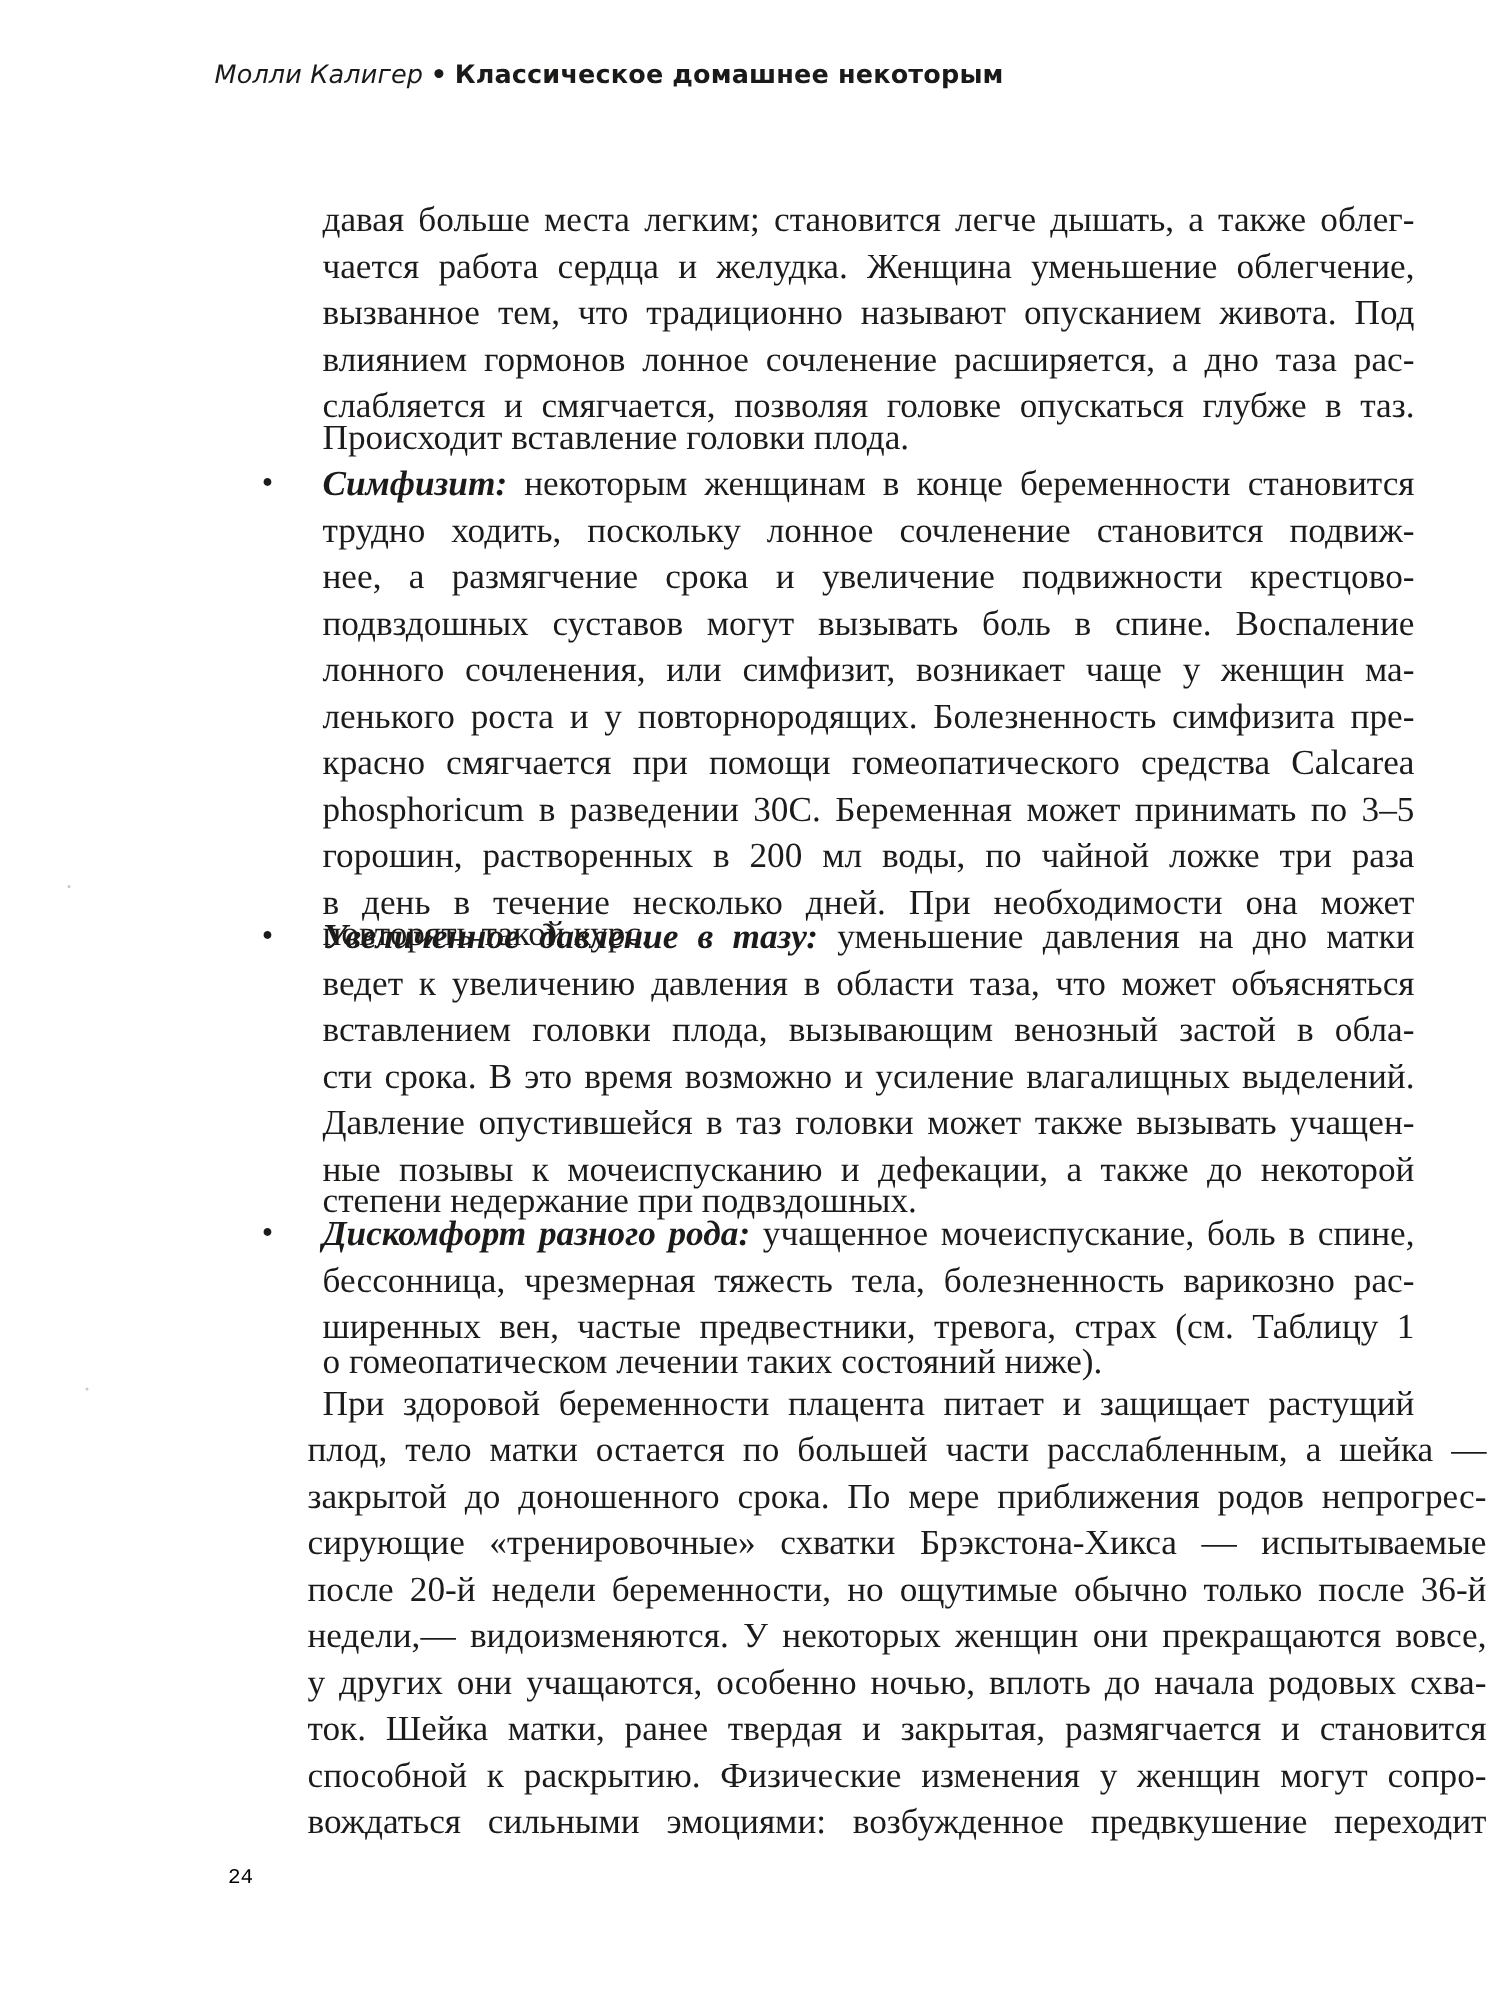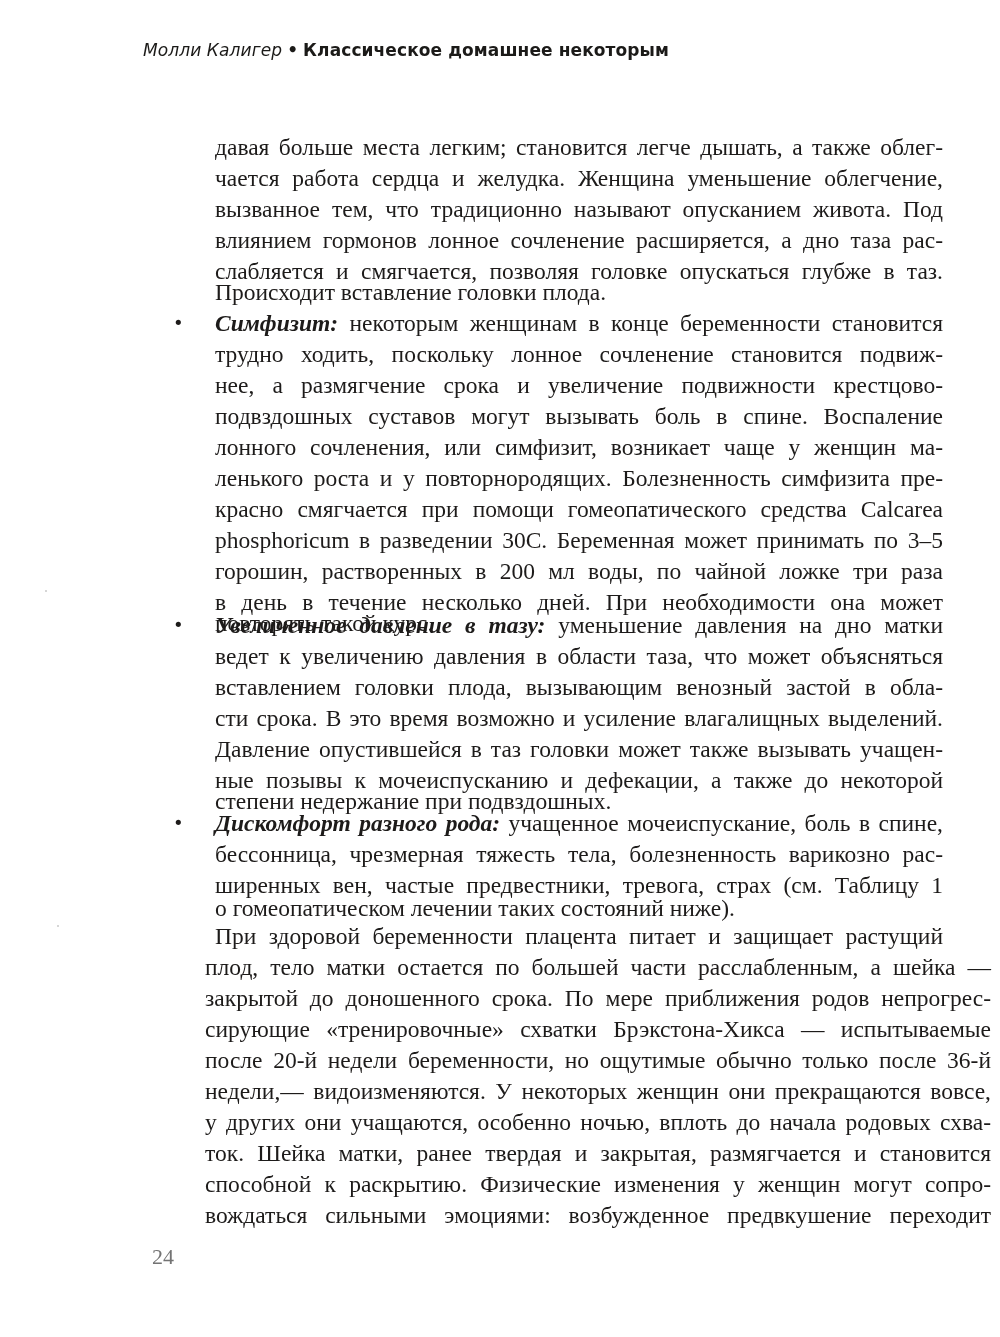--- a/index.html
+++ b/index.html
@@ -67,23 +67,23 @@
       color: #1d1b1a;
     }
     .term {
       font-style: italic;
       font-weight: bold;
     }
     .page-number {
       position: absolute;
       left: 152px;
       top: 1244px;
-      font-family: Liberation Serif, serif;
-      font-size: 22px;
-      color: #737373;
+      font-family: Liberation Mono, monospace;
+      font-size: 14px;
+      color: #000000;
     }
     .scan-speck {
       position: absolute;
       width: 2px;
       height: 2px;
       background: #c9c9c9;
       border-radius: 1px;
     }
   </style>
 </head>

